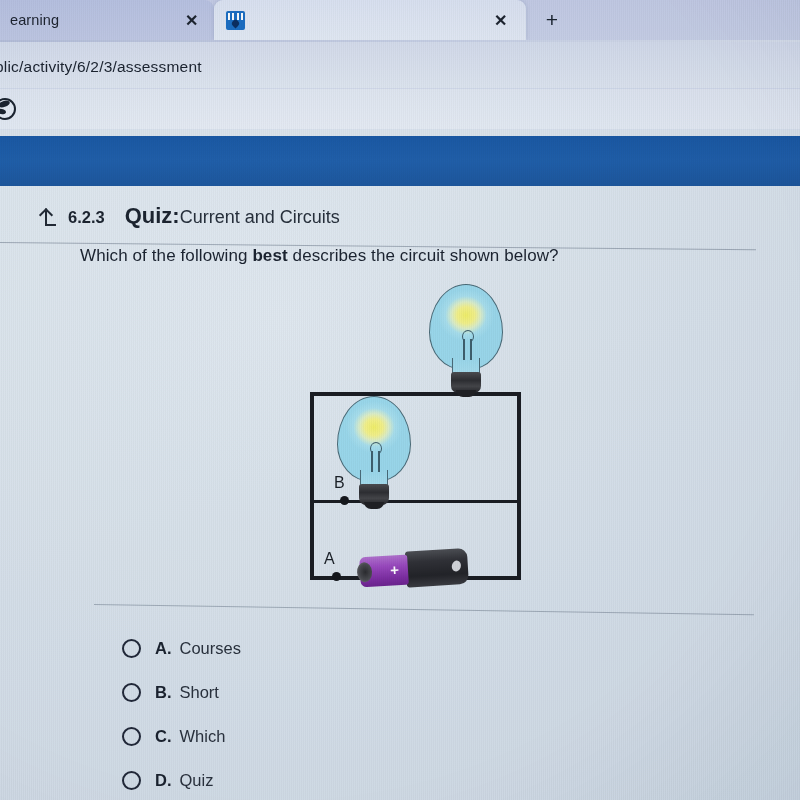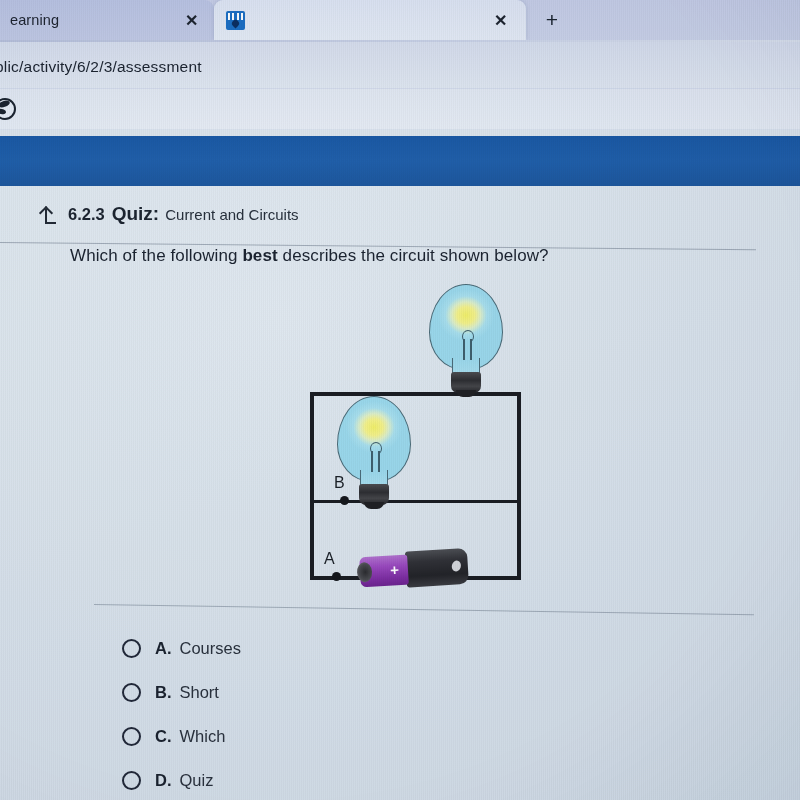--- a/index.html
+++ b/index.html
@@ -247,47 +247,46 @@
     width: 8px; height: 8px;
     border-left: 2px solid #222a36;
     border-top: 2px solid #222a36;
     transform: rotate(45deg);
   }
 
   #quiz-number {
     font-size: 16.5px;
     font-weight: bold;
     color: #1c2430;
-    margin-right: 7px;
+    margin-right: 20px;
   }
   #quiz-label {
-    font-size: 19px;
+    font-size: 22px;
     font-weight: bold;
     color: #1c2430;
-    margin-right: 6px;
   }
   #quiz-name {
-    font-size: 15px;
+    font-size: 18px;
     font-weight: normal;
     color: #27303c;
   }
 
   #divider-under-title {
     position: absolute;
     left: -4px; top: 56px;
     width: 760px; height: 1px;
     background: #9aa5b2;
     transform: rotate(0.55deg);
     transform-origin: left center;
     opacity: 0.9;
   }
 
   #question-text {
     position: absolute;
-    left: 70px; top: 60px;
+    left: 80px; top: 60px;
     font-size: 17px;
     color: #1b2330;
     white-space: nowrap;
     letter-spacing: 0.1px;
   }
   #question-text b { font-weight: bold; }
 
   #divider-above-options {
     position: absolute;
     left: 94px; top: 418px;

